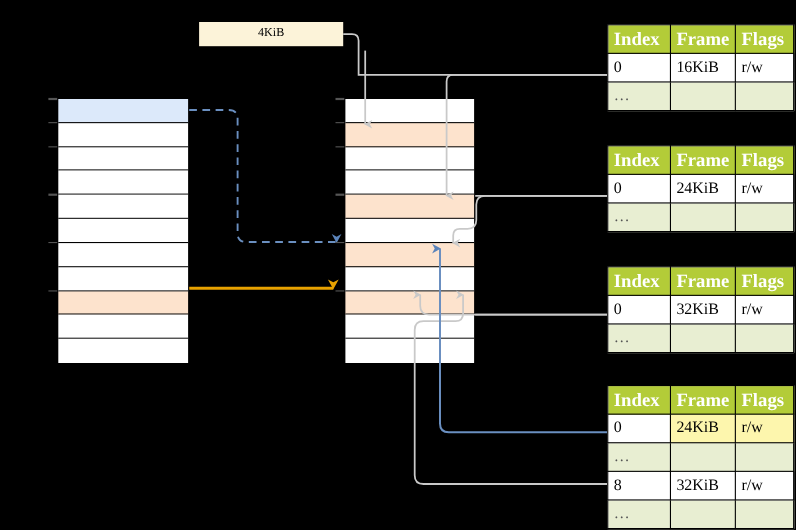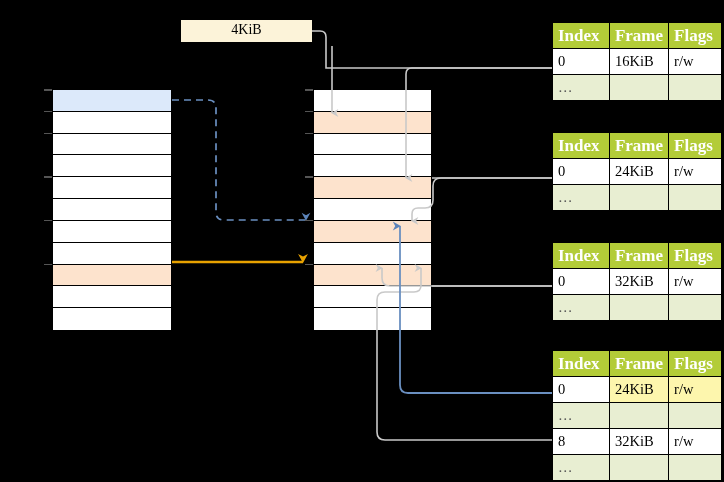--- a/index.html
+++ b/index.html
@@ -24,21 +24,21 @@
           font-weight:normal;text-align:left;}
   .ptable th{background:#b3cc38;color:#fff;font-weight:bold;font-size:17px;}
   .ptable td.dots{background:#e8eed2;color:#555;letter-spacing:2px;}
   .ptable td.hl{background:#fdf6ad;}
   .c-index{width:57px;}
   .c-frame{width:42px;}
   .c-flags{width:53px;}
 
   
   .chip{position:absolute;background:#fcf3d9;color:#000;
-        font-size:14px;text-align:center;line-height:20px;}
+        font-size:11px;text-align:center;line-height:20px;}
 
   
   svg.wires{position:absolute;left:0;top:0;width:724px;height:482px;
             pointer-events:none;}
 </style>
 </head>
 <body>
 
 <div id="root">
 

